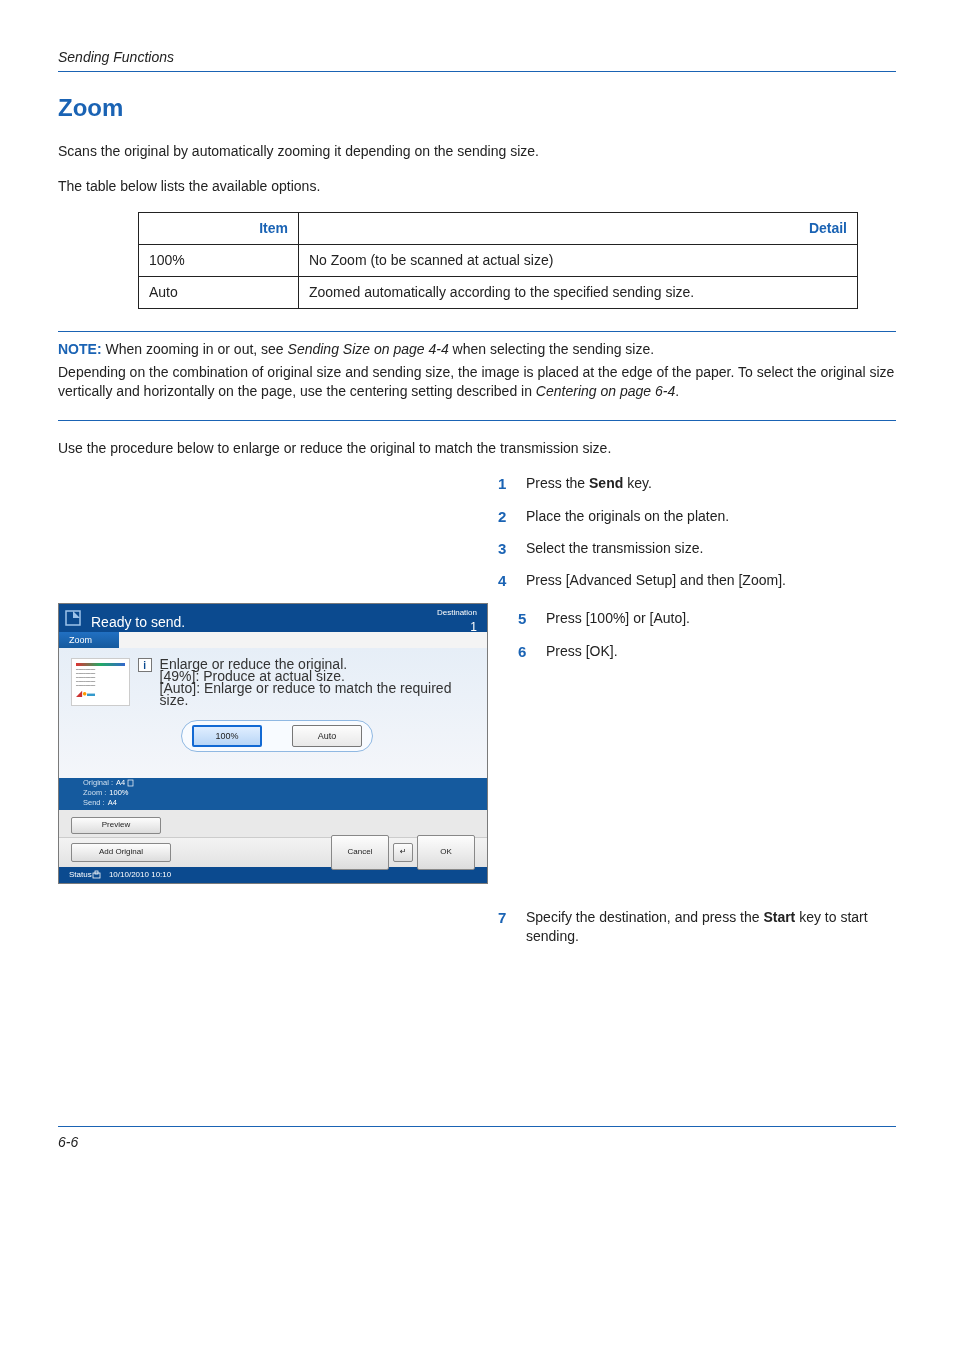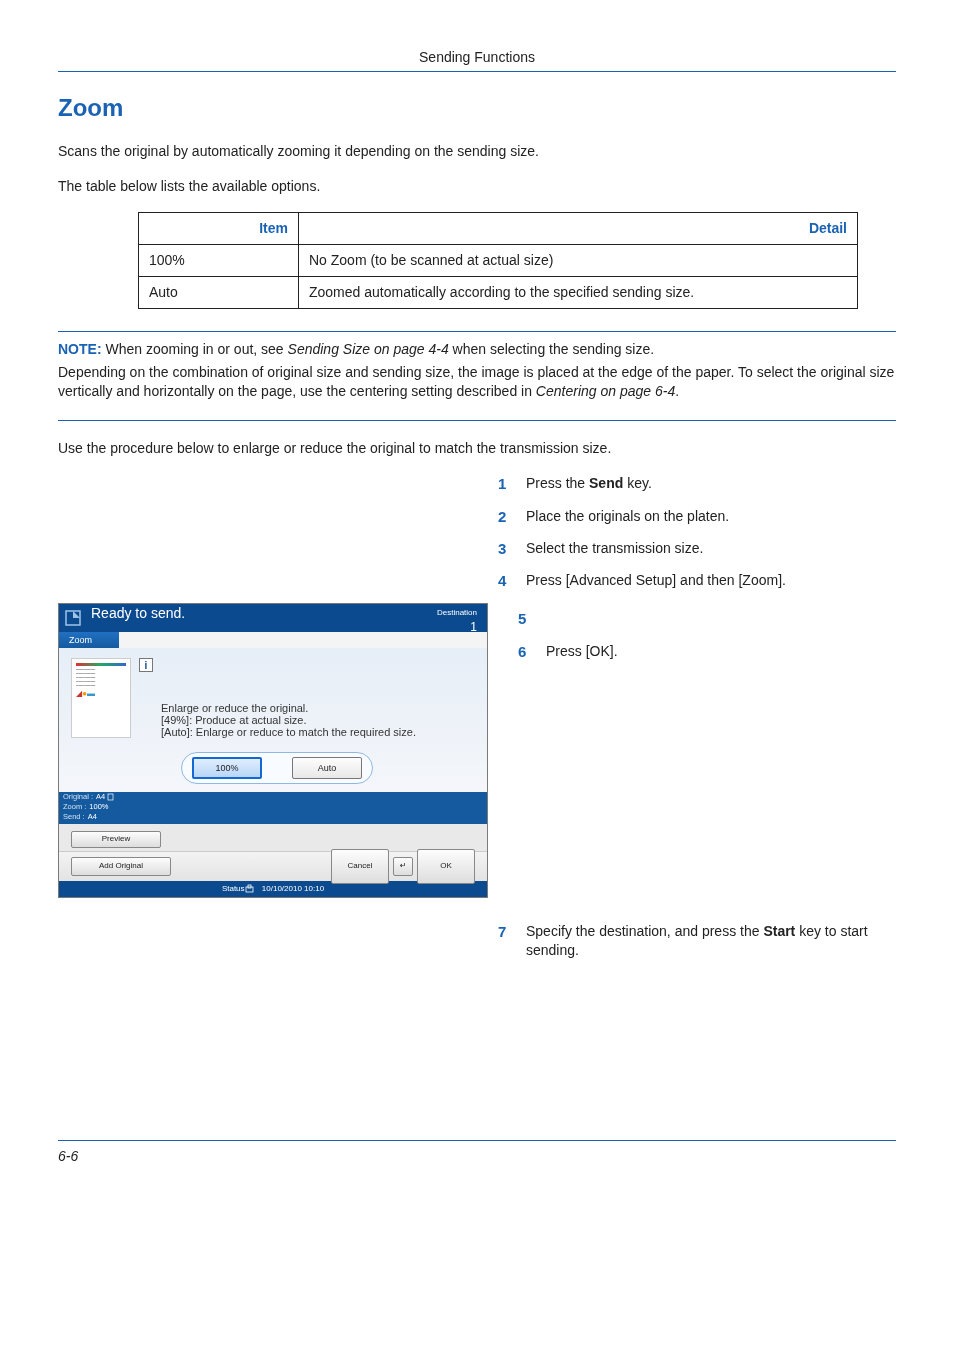--- a/index.html
+++ b/index.html
@@ -8,21 +8,22 @@
     font-family: Arial, Helvetica, sans-serif;
     font-size: 14px;
     color: #222;
     background: #fff;
     width: 954px;
     margin: 0 auto;
     padding: 48px 58px 60px 58px;
     line-height: 1.35;
   }
   .header-right {
-    text-align: center;
+    text-align: left;
+    font-style: italic;
     font-size: 14px;
     margin-bottom: 4px;
   }
   hr.top-rule {
     border: none;
     border-top: 1px solid #1a63b4;
     margin: 0 0 20px 0;
   }
   hr.note-rule {
     border: none;
@@ -86,21 +87,21 @@
     width: 430px;
     border: 1px solid #7a7a7a;
     background: #f4f4f4;
     font-size: 10px;
     position: relative;
   }
   .panel-top {
     background: #0b4a8f;
     color: #fff;
     display: flex;
-    align-items: flex-start;
+    align-items: flex-end;
     position: relative;
     height: 28px;
   }
   .panel-top .icon-box {
     width: 28px; height: 28px;
     display: flex; align-items: center; justify-content: center;
   }
   .panel-top .ready {
     font-size: 14px;
     color: #fff;
@@ -141,21 +142,21 @@
     width: 14px; height: 14px;
     background: #fff;
     border: 1px solid #777;
     color: #0b4a8f;
     font-weight: bold;
     text-align: center;
     font-size: 10px;
     line-height: 13px;
     flex: 0 0 14px;
   }
-  .hint-text { font-size: 11px; color: #333; line-height: 12px; margin-top: 44px; }
+  .hint-text { font-size: 14px; color: #333; line-height: 12px; }
   .opt-row { display: flex; gap: 6px; margin-top: 14px; margin-left: 110px; }
   .opt-btn {
     width: 70px; height: 22px;
     border: 1px solid #777;
     background: linear-gradient(#fdfdfd,#e8e8e8);
     font-size: 9px;
     display: flex; align-items: center; justify-content: center;
     border-radius: 2px;
   }
   .opt-btn.selected {
@@ -218,30 +219,30 @@
     padding: 3px 0;
     margin-left: 4px;
     border-radius: 2px;
   }
   .status-bar {
     background: #0b4a8f;
     color: #fff;
     font-size: 8px;
     padding: 2px 10px;
     display: flex;
-    justify-content: center;
+    justify-content: flex-start;
     height: 16px;
     align-items: center;
   }
   .mid-strip {
     background: #155a9e;
     height: 32px;
     display: flex;
     align-items: flex-end;
-    padding-left: 4px;
+    padding-left: 24px;
     position: relative;
   }
   .mid-strip .side-info2 {
     font-size: 7.5px;
     color: #cfe0f0;
     line-height: 10px;
     padding-bottom: 2px;
   }
   .mid-strip .side-info2 .vw { color: #fff; margin-left: 3px; }
   .footer-num {
@@ -390,20 +391,21 @@
             </svg>
           <span style="margin-left:6px">10/10/2010  10:10</span>
         </span>
       </div>
     </div>
   </div>
   <div class="right">
     <ol class="steps">
       <li>
           <span class="num">5</span>
+          <span class="txt">Press [100%] or [Auto].</span>
         </li>
       <li>
           <span class="num">6</span>
           <span class="txt">Press [OK].</span>
         </li>
     </ol>
   </div>
 </div>
 
 <div style="margin-left:440px;margin-top:24px">

